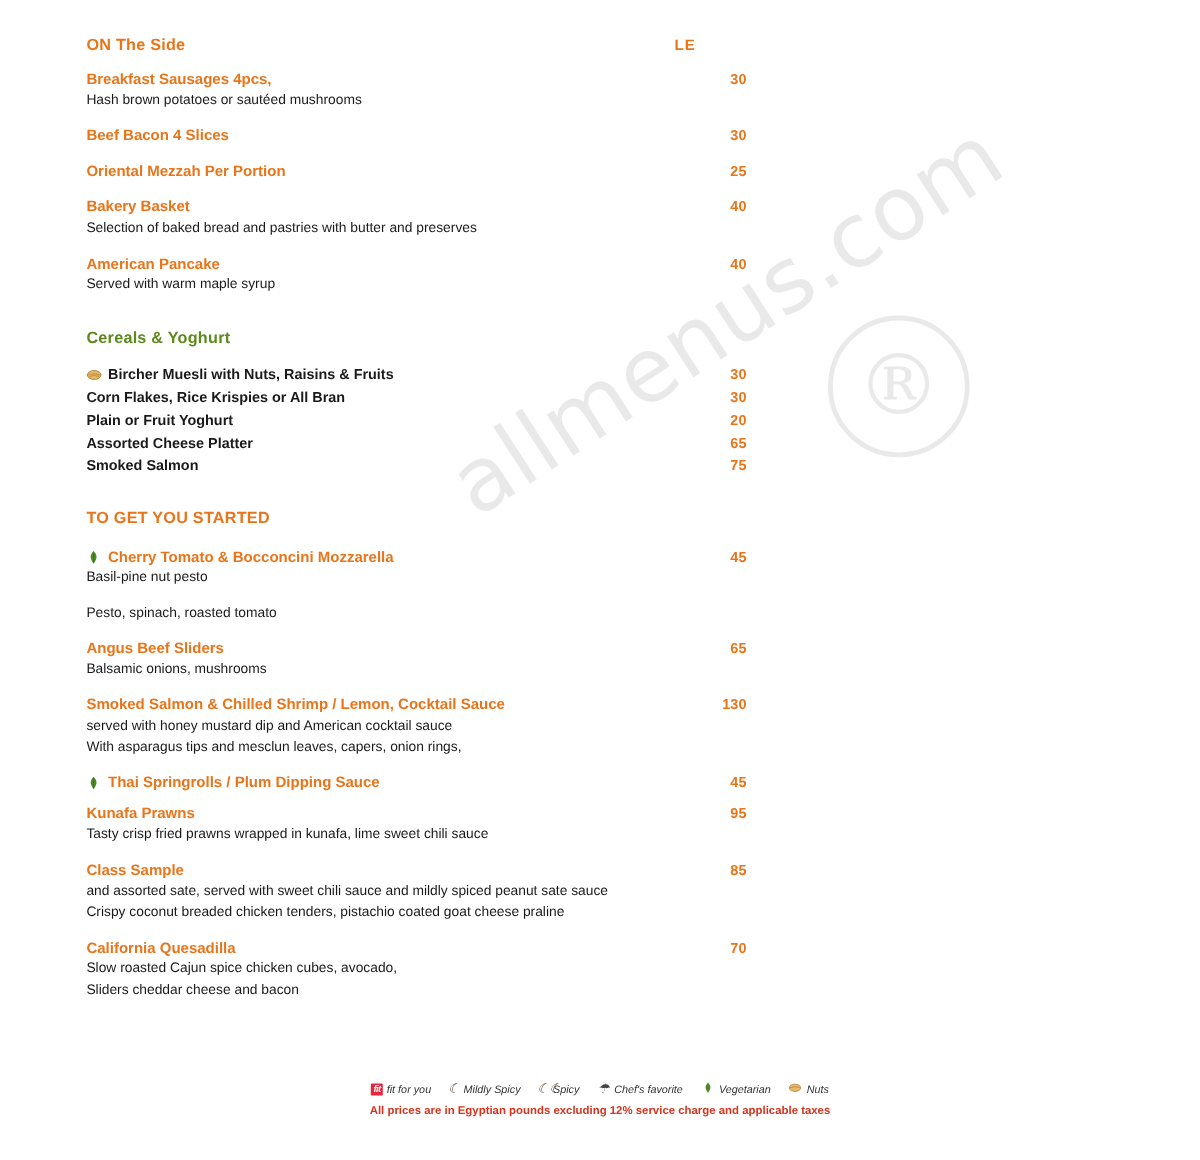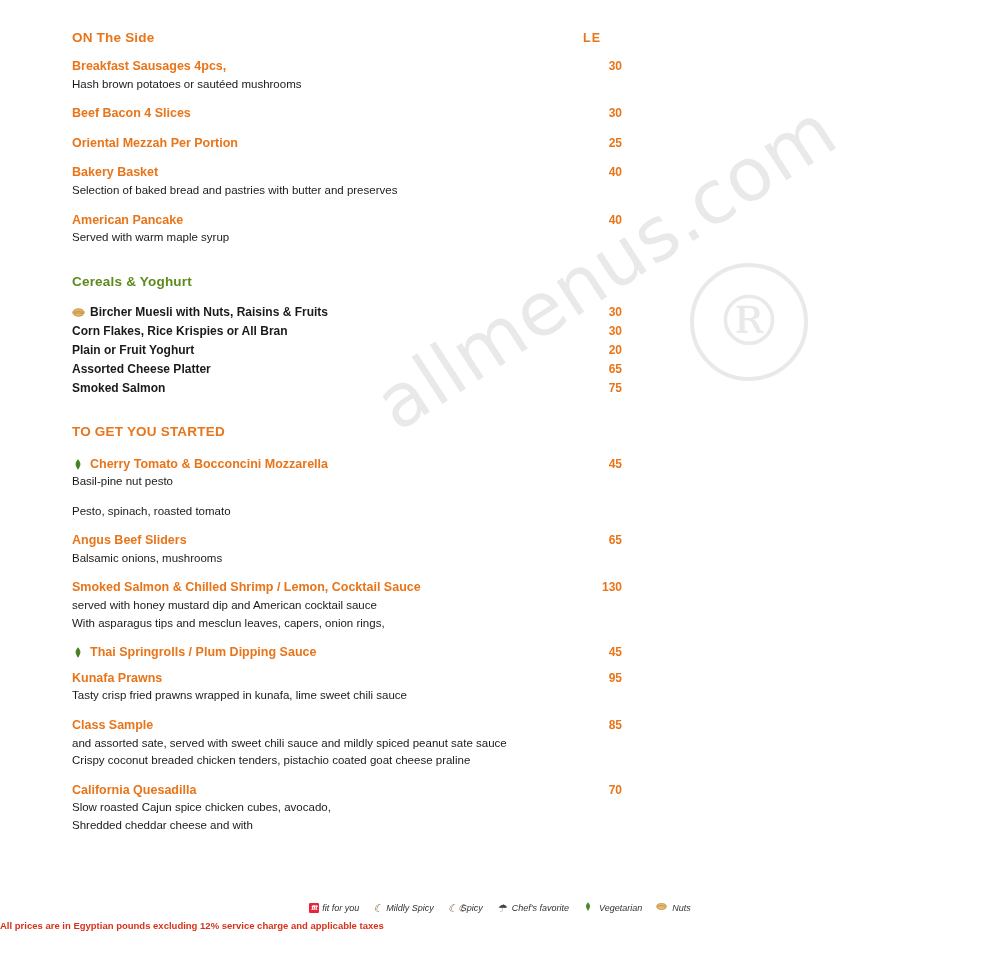--- a/index.html
+++ b/index.html
@@ -84,21 +84,21 @@
     display: flex;
     justify-content: space-between;
     align-items: baseline;
   }
   .currency {
     color: #e8751a;
     font-weight: bold;
     font-size: 12.5px;
     letter-spacing: 1px;
     width: 60px;
-    text-align: center;
+    text-align: left;
     padding-right: 10px;
   }
 
   .item {
     margin-top: 14px;
   }
   .item-row {
     display: flex;
     justify-content: space-between;
     align-items: flex-start;
@@ -146,21 +146,21 @@
     flex: 0 0 auto;
   }
   .icon-veg svg, .icon-nuts svg { display: block; }
 
   
   .legend {
     position: absolute;
     left: 0;
     right: 0;
     bottom: 36px;
-    text-align: left;
+    text-align: center;
     z-index: 2;
   }
   .legend-row {
     display: flex;
     justify-content: center;
     align-items: center;
     gap: 14px;
     font-size: 9px;
     color: #333;
   }
@@ -387,21 +387,21 @@
         <div class="item-desc">and assorted sate, served with sweet chili sauce and mildly spiced peanut sate sauce</div>
         <div class="item-desc">Crispy coconut breaded chicken tenders, pistachio coated goat cheese praline</div>
       </div>
 
       <div class="item">
         <div class="item-row">
           <div class="item-name">California Quesadilla</div>
           <div class="item-price">70</div>
         </div>
         <div class="item-desc">Slow roasted Cajun spice chicken cubes, avocado,</div>
-        <div class="item-desc">Shredded cheddar cheese and with</div>
+        <div class="item-desc">Sliders cheddar cheese and bacon</div>
       </div>
     </div>
 
   </div>
 
   <div class="legend">
     <div class="legend-row">
 
       <div class="legend-item">
         <span class="fitbox">fit</span>

